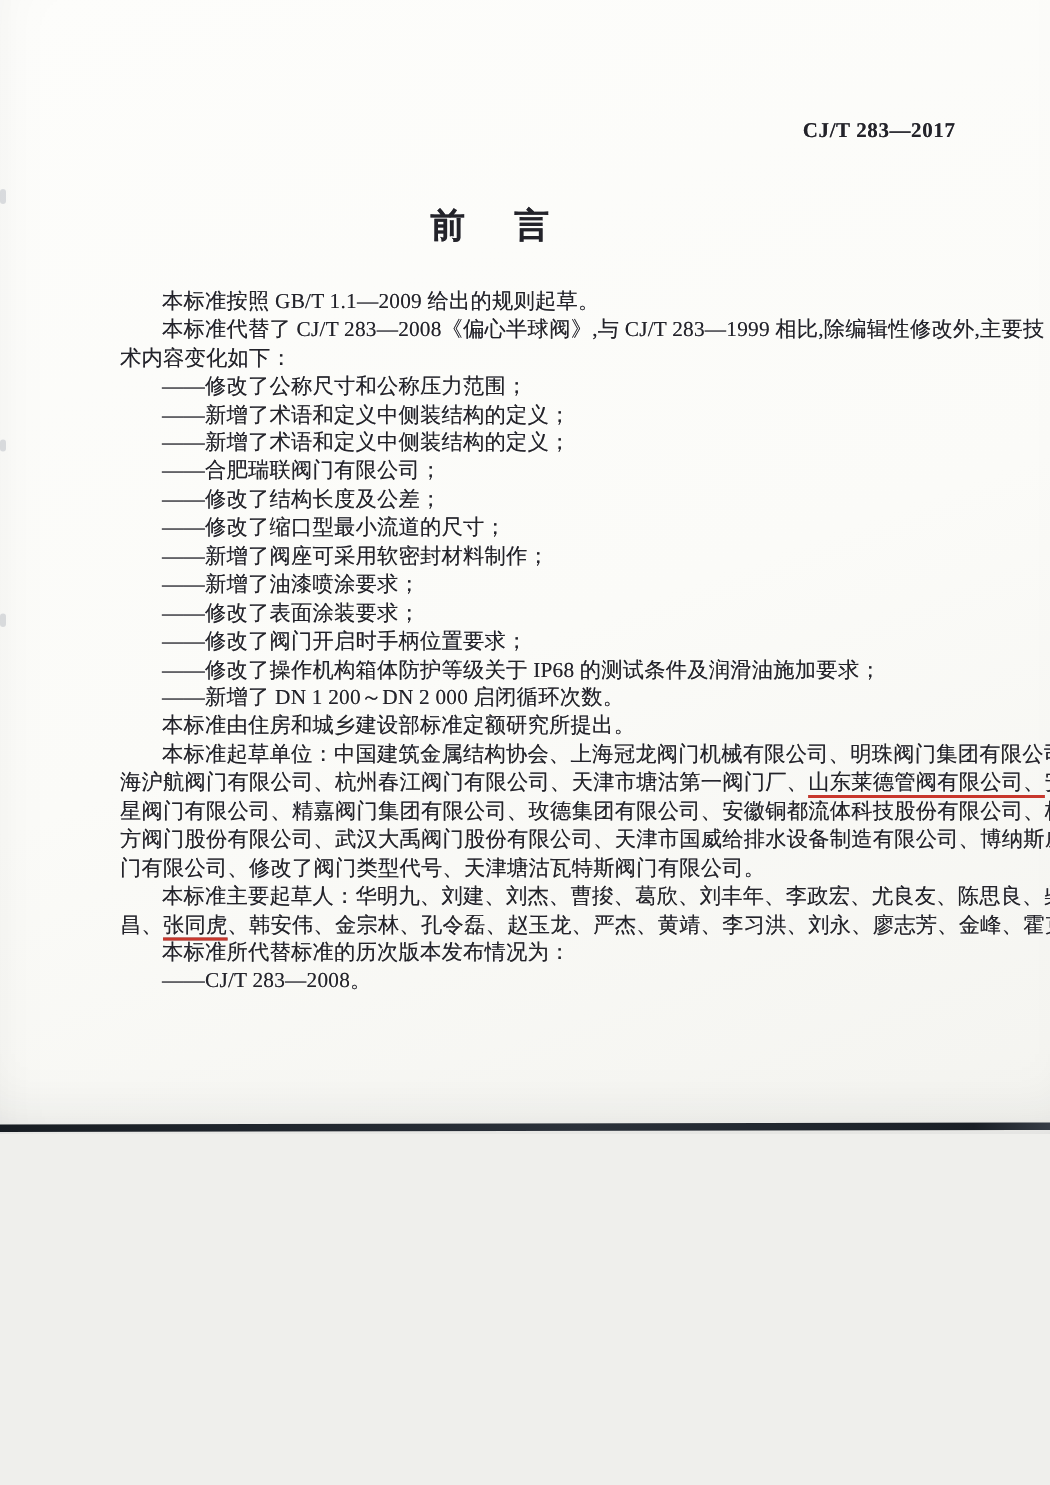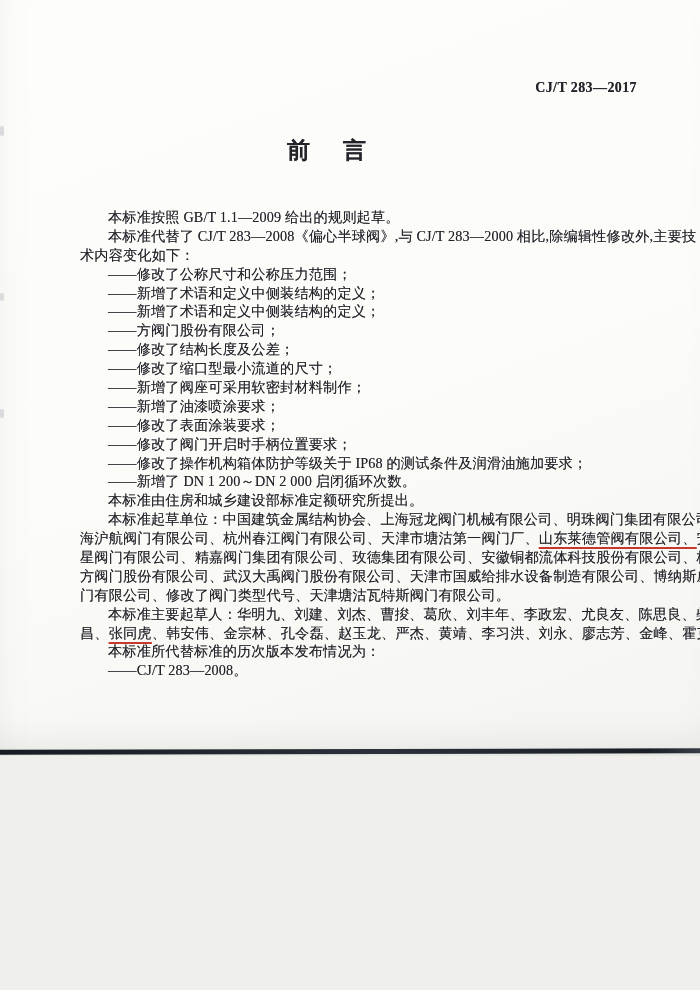--- a/index.html
+++ b/index.html
@@ -25,21 +25,21 @@
     text-shadow:0 0 .3px rgba(35,35,45,.65);
   }
   .title{
     position:absolute;top:135px;left:287px;
     display:flex;gap:33px;
     font-family:"Liberation Sans","DejaVu Sans",sans-serif;
     font-size:23px;font-weight:700;
     text-shadow:0 0 .4px rgba(35,35,45,.7);
   }
   .body-text{
-    position:absolute;left:80px;top:208px;width:560px;
+    position:absolute;left:80px;top:192px;width:560px;
     font-size:14.2px;
     text-shadow:0 0 .3px rgba(35,35,45,.55);
   }
   .line{
     height:18.9px;line-height:18.9px;
     white-space:nowrap;letter-spacing:.15px;
   }
   .line.indent{padding-left:28px;}
   .red-underline{
     text-decoration:underline;
@@ -73,26 +73,26 @@
 
   <div class="doc-code">CJ/T 283—2017</div>
 
   <div class="title">
     <span>前</span>
     <span>言</span>
   </div>
 
   <div class="body-text">
       <div class="line indent"><span>本标准按照 GB/T 1.1—2009 给出的规则起草。</span></div>
-      <div class="line indent"><span>本标准代替了 CJ/T 283—2008《偏心半球阀》,与 CJ/T 283—2000 相比,除编辑性修改外,主要技</span></div>
+      <div class="line indent"><span>本标准代替了 CJ/T 283—2008《偏心半球阀》,与 CJ/T 283—1999 相比,除编辑性修改外,主要技</span></div>
       <div class="line"><span>术内容变化如下：</span></div>
       <div class="line indent"><span>——修改了公称尺寸和公称压力范围；</span></div>
       <div class="line indent"><span>——新增了术语和定义中侧装结构的定义；</span></div>
       <div class="line indent"><span>——新增了术语和定义中侧装结构的定义；</span></div>
-      <div class="line indent"><span>——方阀门股份有限公司；</span></div>
+      <div class="line indent"><span>——合肥瑞联阀门有限公司；</span></div>
       <div class="line indent"><span>——修改了结构长度及公差；</span></div>
       <div class="line indent"><span>——修改了缩口型最小流道的尺寸；</span></div>
       <div class="line indent"><span>——新增了阀座可采用软密封材料制作；</span></div>
       <div class="line indent"><span>——新增了油漆喷涂要求；</span></div>
       <div class="line indent"><span>——修改了表面涂装要求；</span></div>
       <div class="line indent"><span>——修改了阀门开启时手柄位置要求；</span></div>
       <div class="line indent"><span>——修改了操作机构箱体防护等级关于 IP68 的测试条件及润滑油施加要求；</span></div>
       <div class="line indent"><span>——新增了 DN 1 200～DN 2 000 启闭循环次数。</span></div>
       <div class="line indent"><span>本标准由住房和城乡建设部标准定额研究所提出。</span></div>
       <div class="line indent"><span>本标准起草单位：中国建筑金属结构协会、上海冠龙阀门机械有限公司、明珠阀门集团有限公司、上</span></div>

